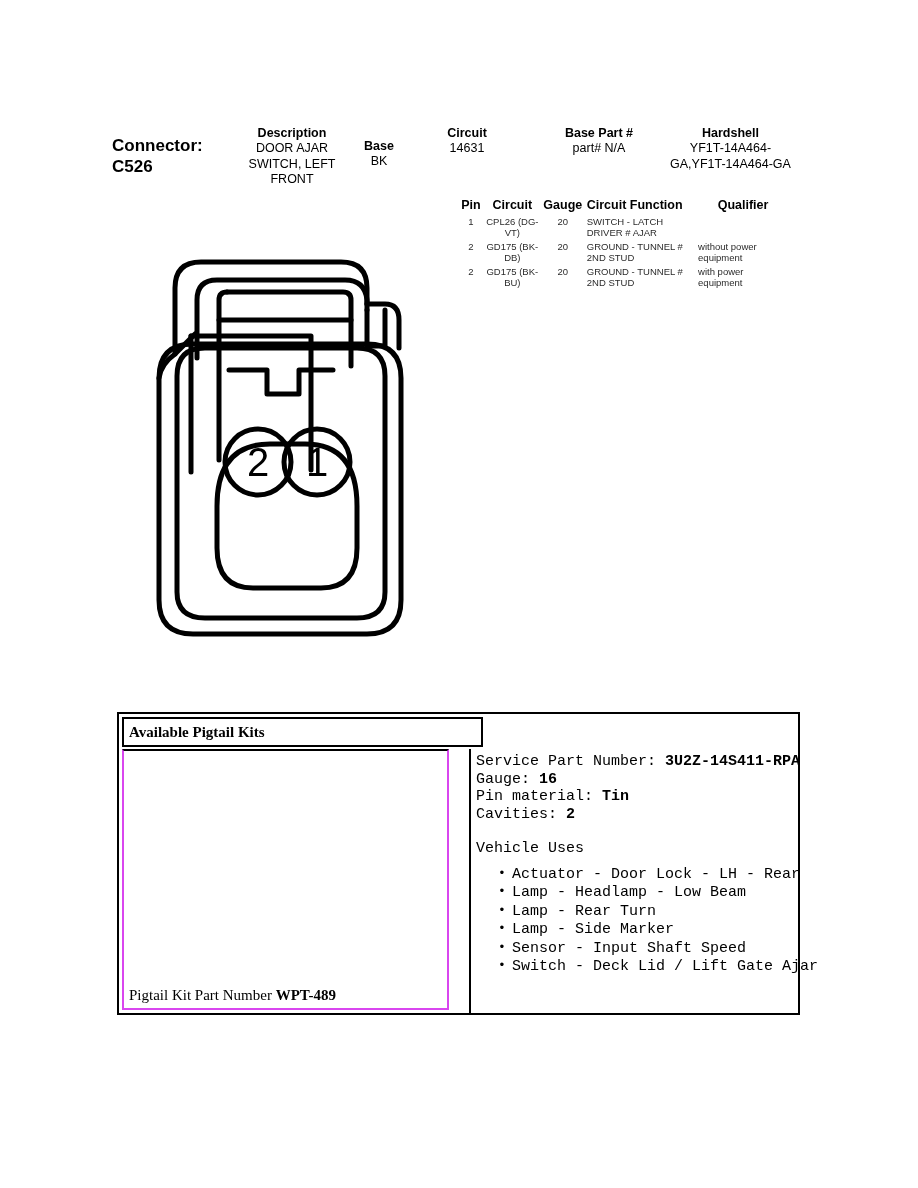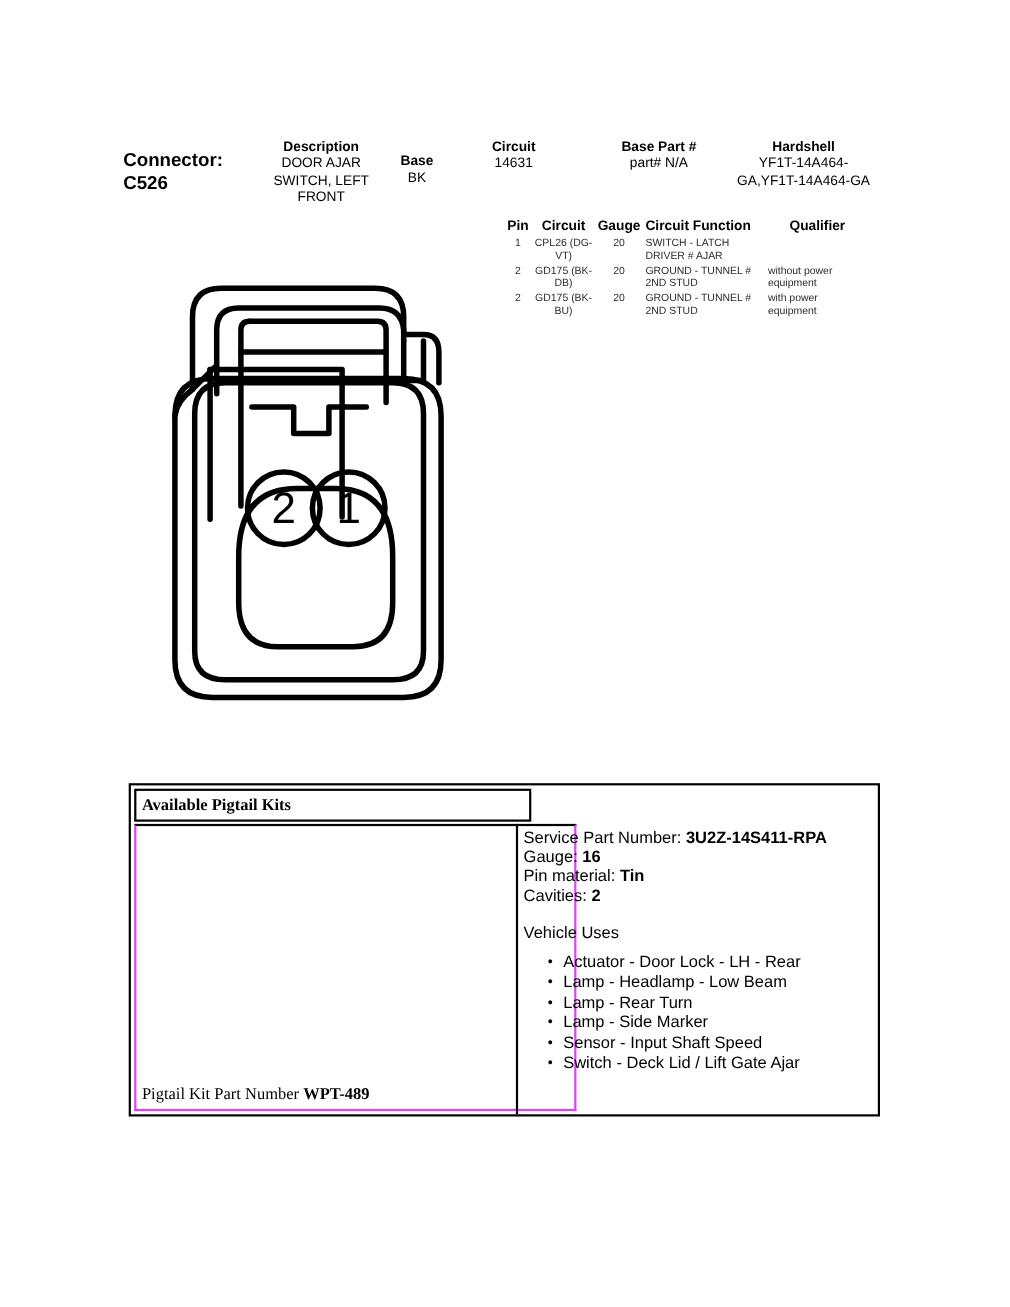--- a/index.html
+++ b/index.html
@@ -136,21 +136,21 @@
   }
   #pigtail-header-cell .hcell-text {
     font-family: "Liberation Serif", serif;
     font-weight: bold;
     font-size: 15px;
   }
   #pigtail-body-cell {
     position: absolute;
     left: 3px;
     top: 35px;
-    width: 402px;
+    width: 327px;
     height: 261px;
     border: 2px solid #d946ef;
     border-top: 2px solid #000;
     box-sizing: border-box;
     position: absolute;
   }
   #pigtail-kit-number {
     position: absolute;
     left: 5px;
     bottom: 4px;
@@ -162,21 +162,21 @@
 
   #pigtail-right {
     position: absolute;
     left: 350px;
     top: 35px;
     width: 329px;
     height: 264px;
     border-left: 2px solid #000;
     box-sizing: border-box;
     padding: 4px 10px 0 5px;
-    font-family: Liberation Sans, sans-serif;
+    font-family: Liberation Mono, monospace;
     font-size: 15px;
     line-height: 17.5px;
   }
   #pigtail-right .spec-line { white-space: nowrap; }
   #pigtail-right .spec-line b { font-weight: bold; }
   #pigtail-right .vehicle-uses-title {
     margin-top: 17px;
   }
   #uses-list {
     margin: 8px 0 0 0;

